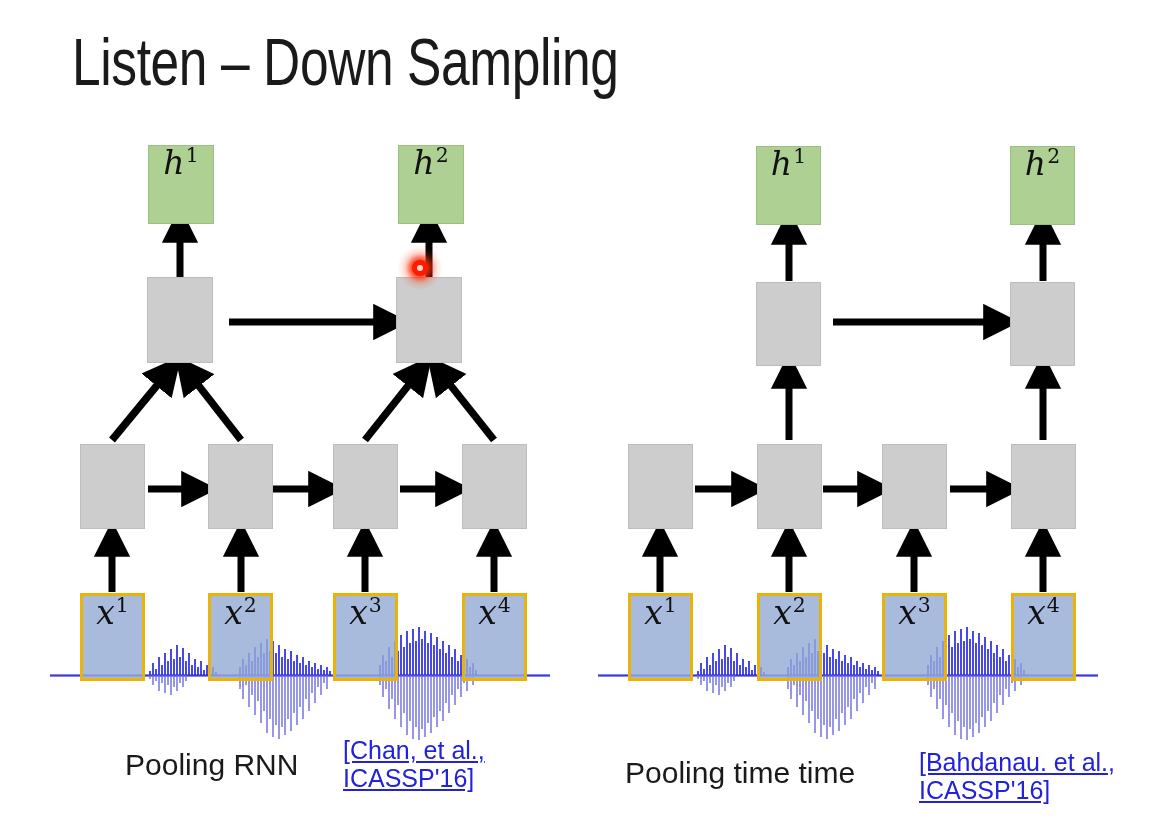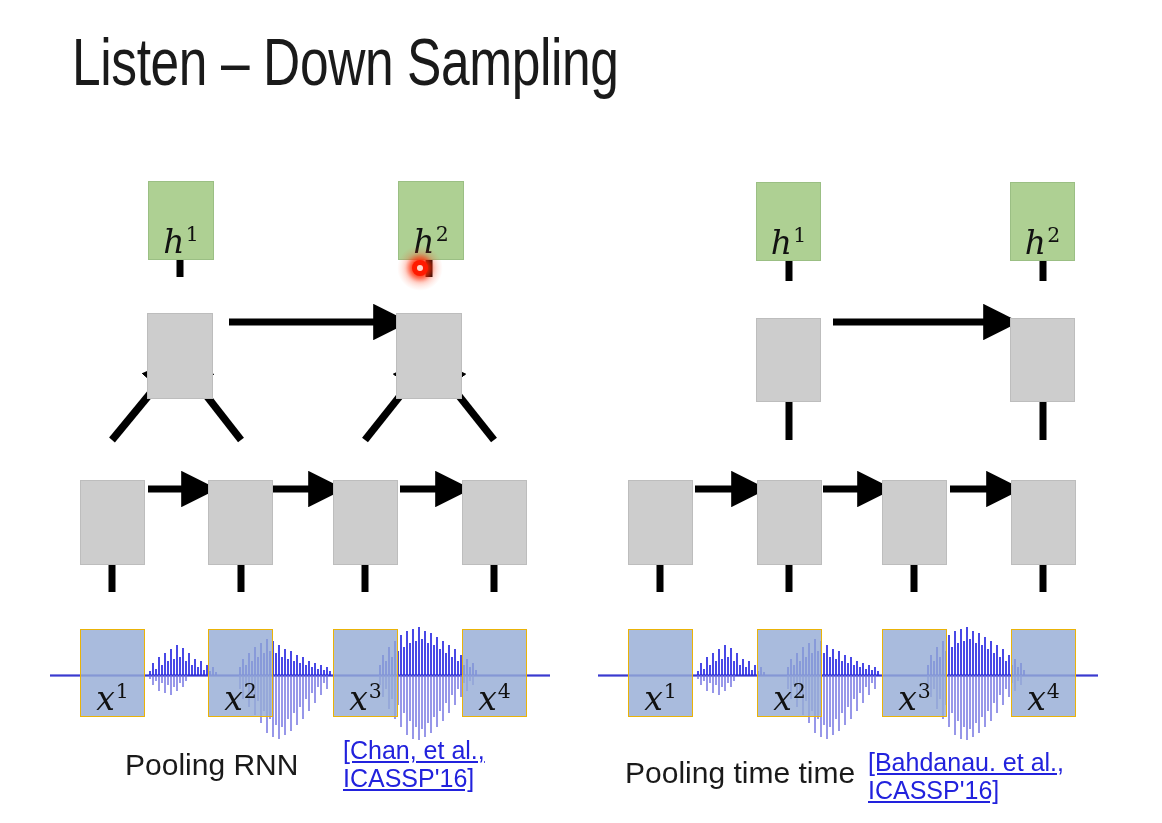--- a/index.html
+++ b/index.html
@@ -23,36 +23,35 @@
     transform:scaleX(0.78);
     transform-origin:left top;
     white-space:nowrap;
   }
 
   
   .box{
     position:absolute;
     box-sizing:border-box;
     display:flex;
-    align-items:flex-end;
+    align-items:flex-start;
     justify-content:center;
-    margin-top:36px;
   }
   .box-green{
     background:#aed093;
     border:1px solid #9bbf84;
     box-shadow:0 0 0 0 rgba(0,0,0,0);
   }
   .box-gray{
     background:#cdcdcd;
     border:1px solid #bdbdbd;
   }
   .box-blue{
     background:rgba(150,172,214,0.82);
-    border:1px solid #eab308;
+    border:3px solid #eab308;
   }
   .lbl{
     font-family:"DejaVu Serif", serif;
     font-style:italic;
     font-size:33px;
     color:#111;
     line-height:1;
     white-space:nowrap;
     position:relative;
     transform:translateY(-1px);
@@ -281,18 +280,18 @@
     <div class="laser-core"></div>
   </div>
 
   <div class="caption" style="left:125px;top:748px;">Pooling RNN</div>
   <div class="cite" style="left:343px;top:736px;">
     <span>[Chan, et al.,</span>
     <span>ICASSP'16]</span>
   </div>
 
   <div class="caption" style="left:625px;top:756px;">Pooling time time</div>
-  <div class="cite" style="left:868px;top:748px;">
+  <div class="cite" style="left:919px;top:748px;">
     <span>[Bahdanau. et al.,</span>
     <span>ICASSP'16]</span>
   </div>
 
 </div>
 
 </body></html>

